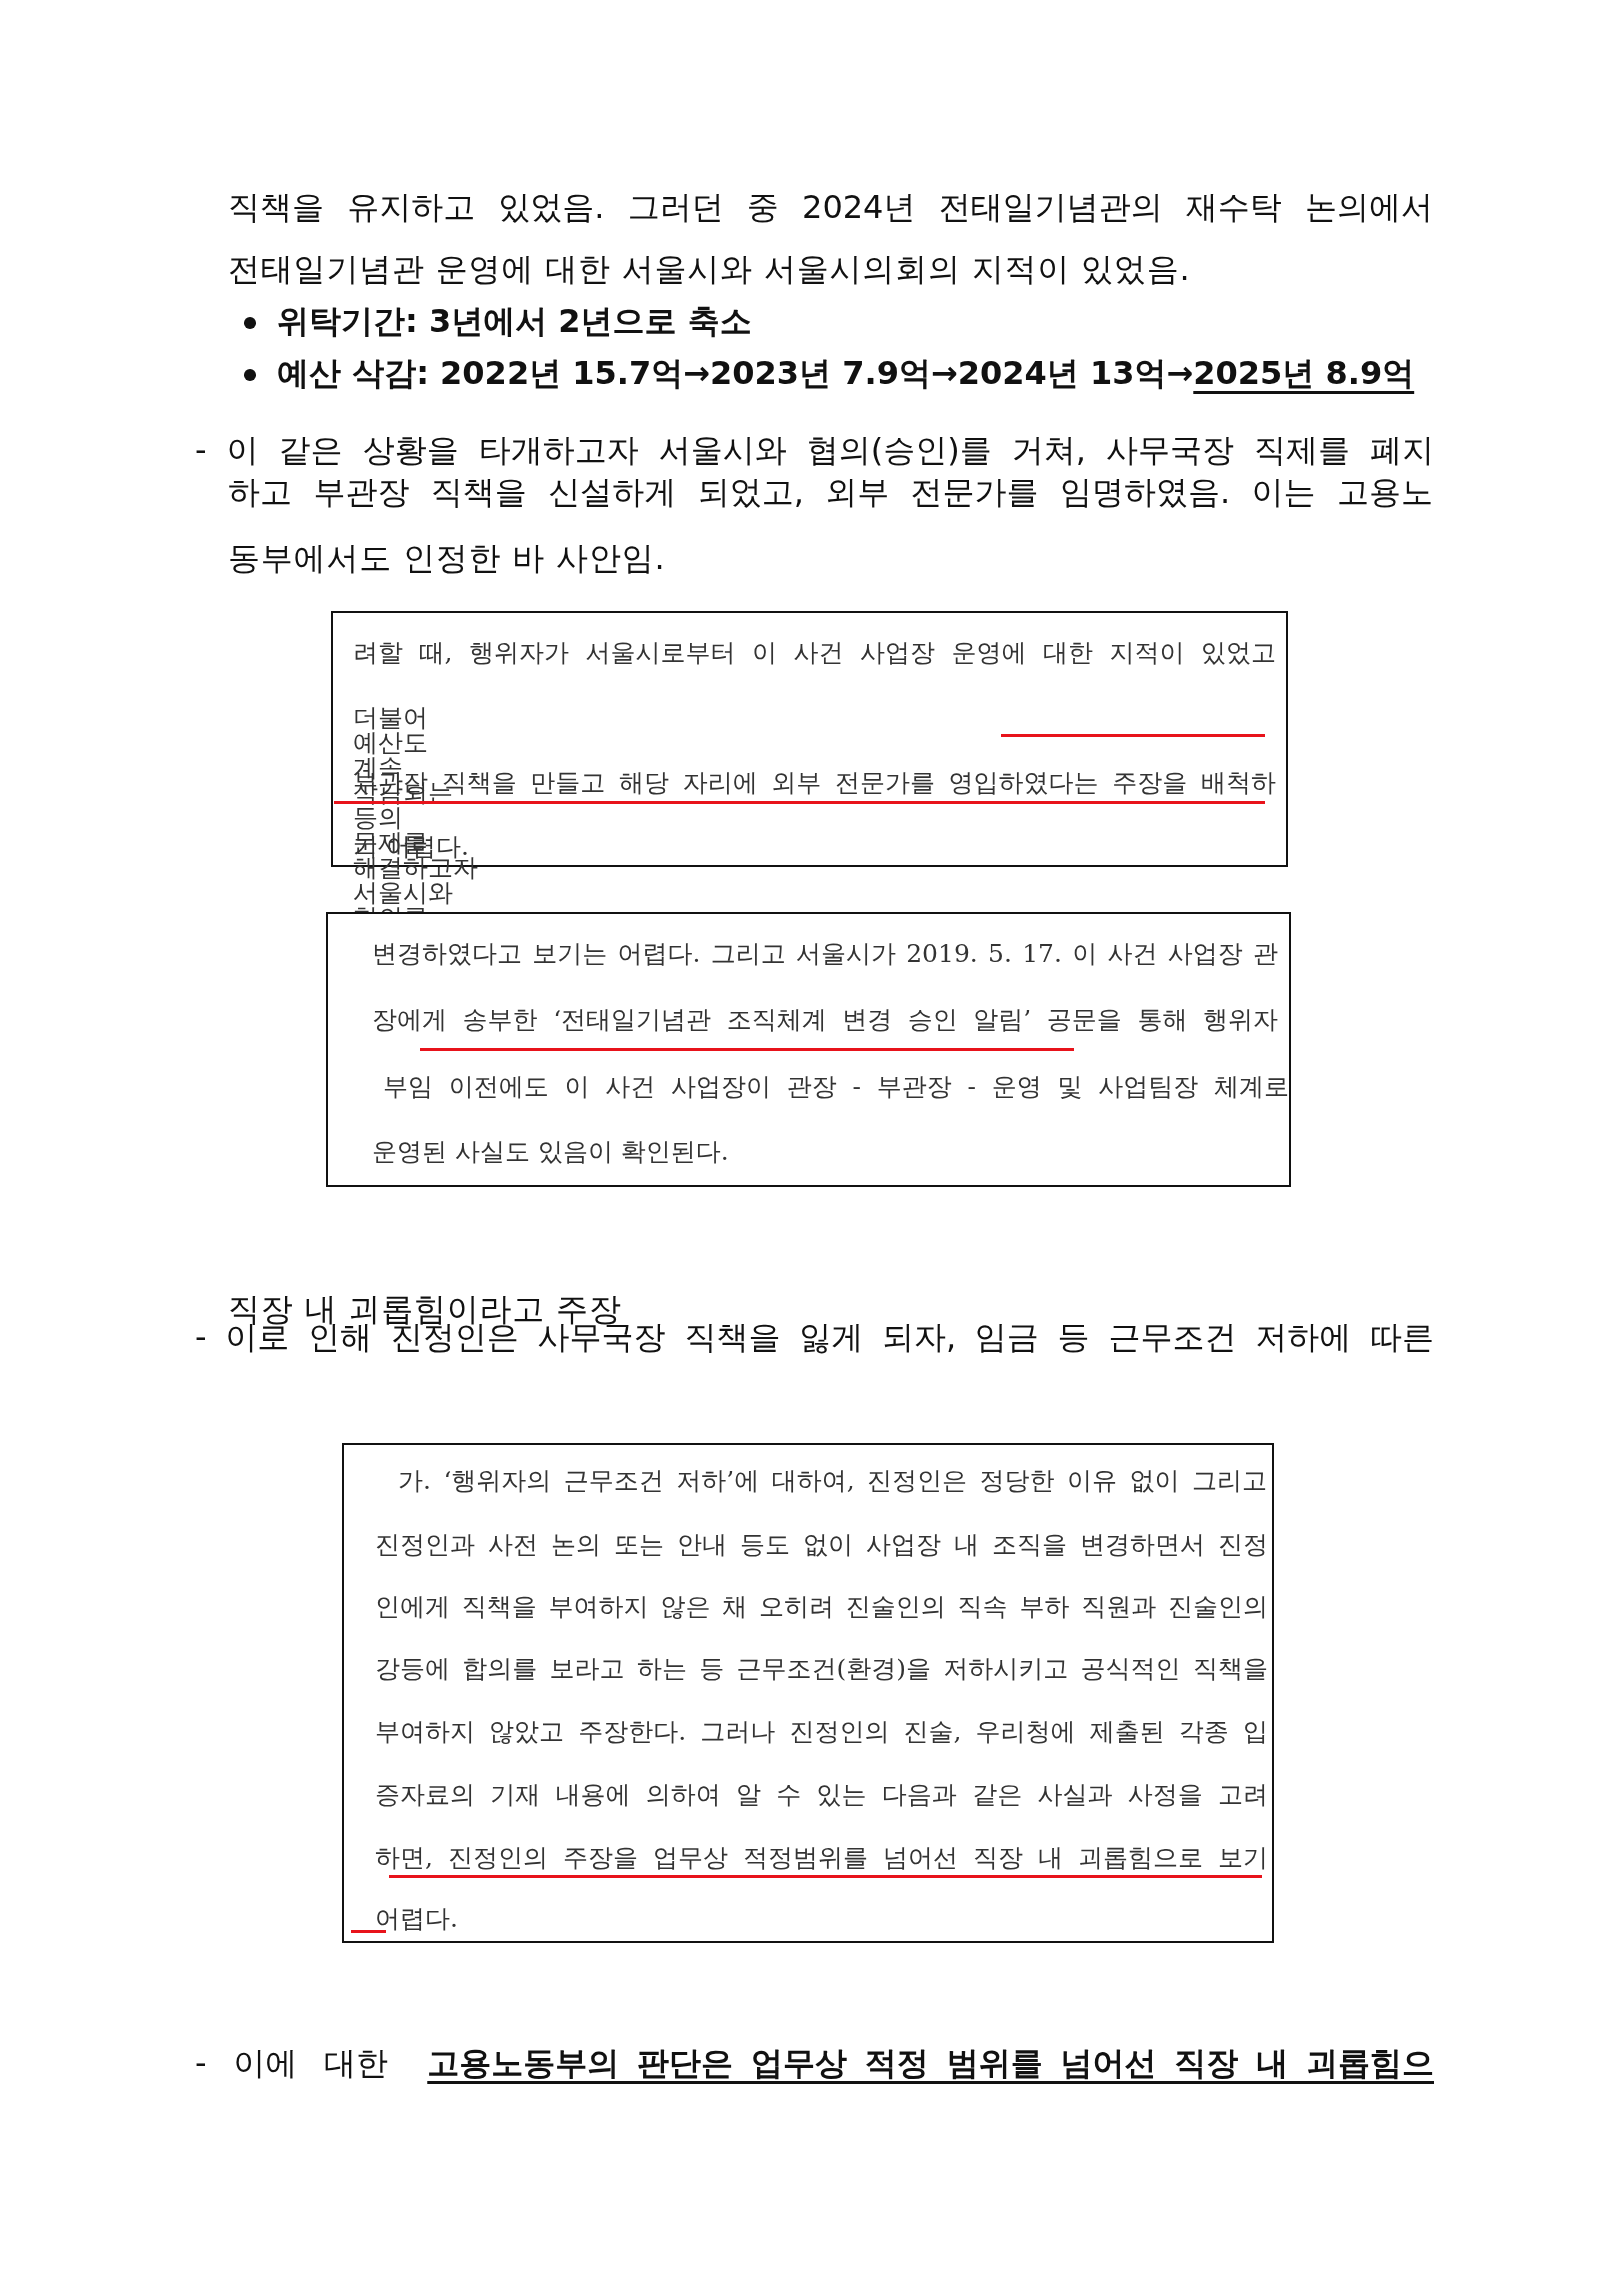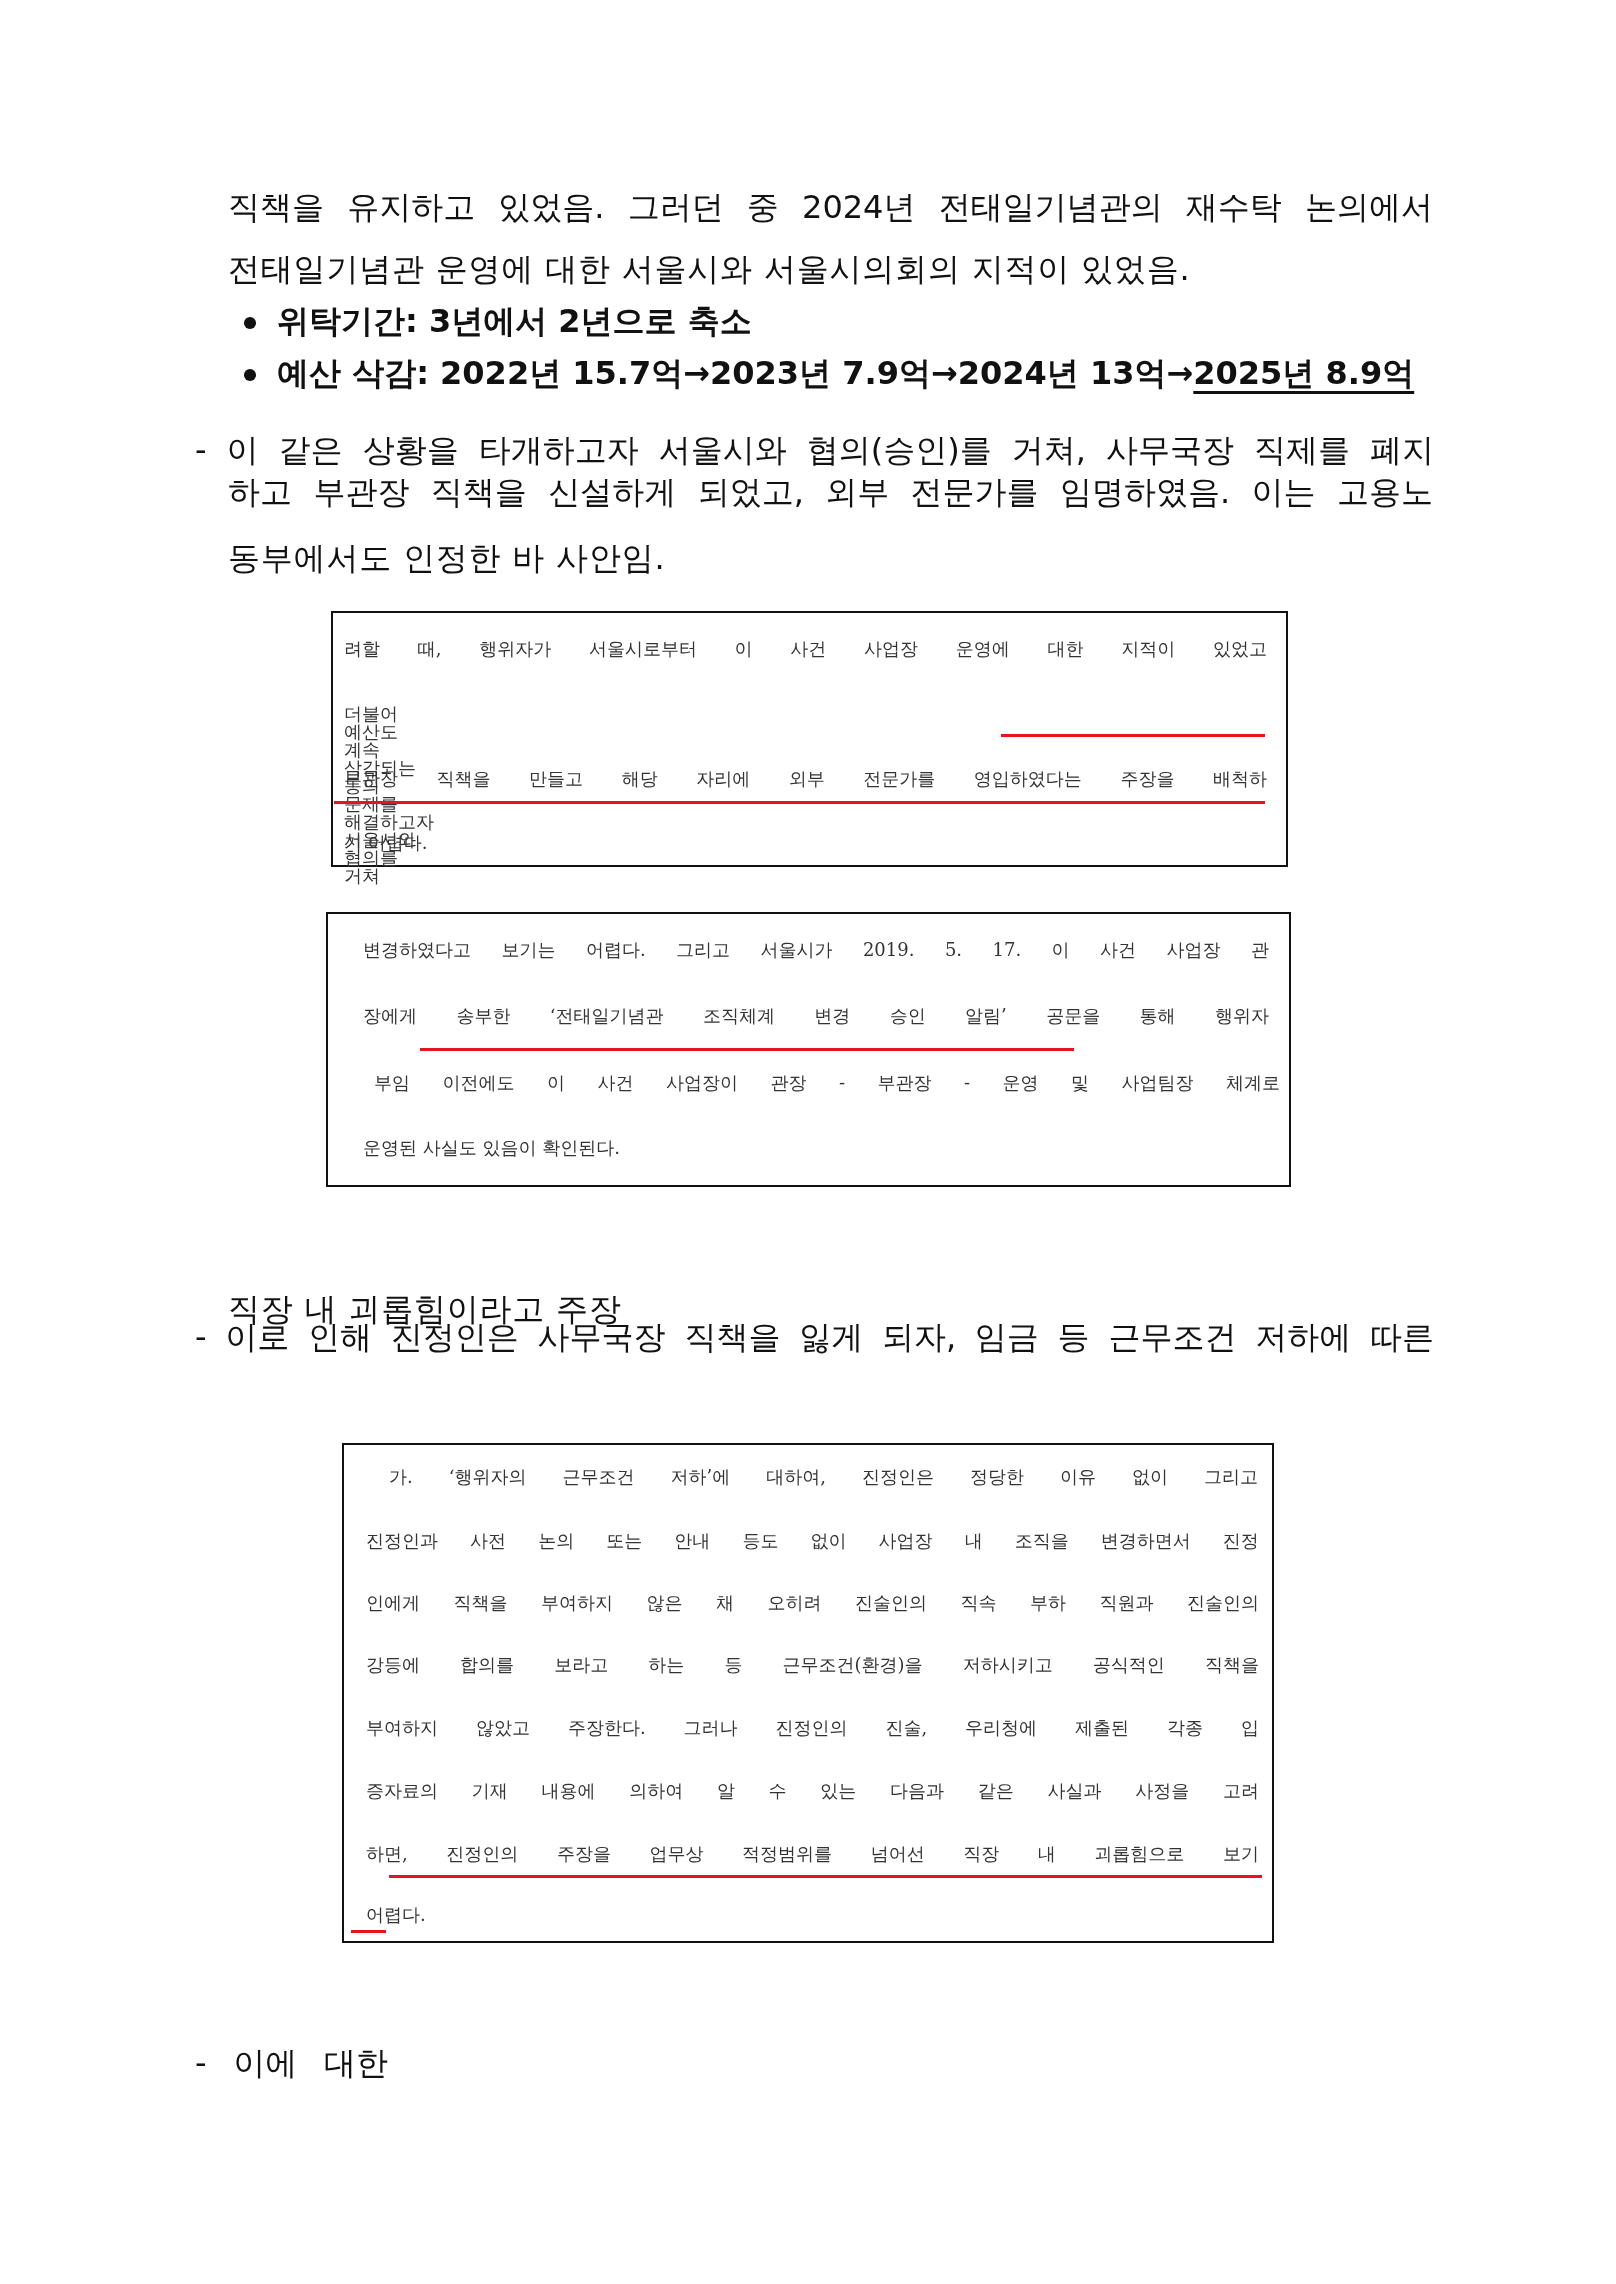--- a/index.html
+++ b/index.html
@@ -4,21 +4,21 @@
 <style>
   html, body { margin: 0; padding: 0; background: #ffffff; }
   body { width: 1616px; height: 2284px; position: relative; overflow: hidden;
          font-family: "DejaVu Sans", "Liberation Sans", sans-serif; color: #111; }
   .line { position: absolute; white-space: nowrap; font-size: 32px; line-height: 1; letter-spacing: 0px; }
   .just { display: flex; justify-content: space-between; }
   .bold { font-weight: bold; }
   .ul { text-decoration: underline; text-decoration-thickness: 2.5px; text-underline-offset: 6.7px; }
   .box { position: absolute; border: 2.1px solid #111; box-sizing: border-box; background: #fff; }
   .bline { position: absolute; white-space: nowrap; font-family: "DejaVu Serif", "Liberation Serif", serif;
-           font-size: 18px; line-height: 1; color: #333; display: flex; justify-content: space-between; }
+           font-size: 25px; line-height: 1; color: #333; display: flex; justify-content: space-between; margin-left: 9px; }
   .redul { position: absolute; height: 2.5px; background: #e8131b; }
   .bullet { display: inline-block; width: 11.7px; height: 11.7px; border-radius: 50%; background: #111;
             position: absolute; }
 </style>
 </head>
 <body>
 
 <div class="line just" style="left:228px; top:191px; width:1205px;">
     <span>직책을</span>
     <span>유지하고</span>
@@ -264,14 +264,15 @@
 <div class="redul" style="left:389px; top:1875px; width:873px;"></div>
 <div class="bline" style="left:366px; top:1906px;">어렵다.</div>
 <div class="redul" style="left:351px; top:1930px; width:35px;"></div>
 
 <div class="line" style="left:195px; top:2047px; width:1239px; display:flex; justify-content:space-between;">
   <span style="display:flex; justify-content:space-between; width:193px;">
       <span>-</span>
       <span>이에</span>
       <span>대한</span>
     </span>
+  <span class="bold ul" style="word-spacing:6.7px;">고용노동부의 판단은 업무상 적정 범위를 넘어선 직장 내 괴롭힘으</span>
 </div>
 
 
 </body></html>

